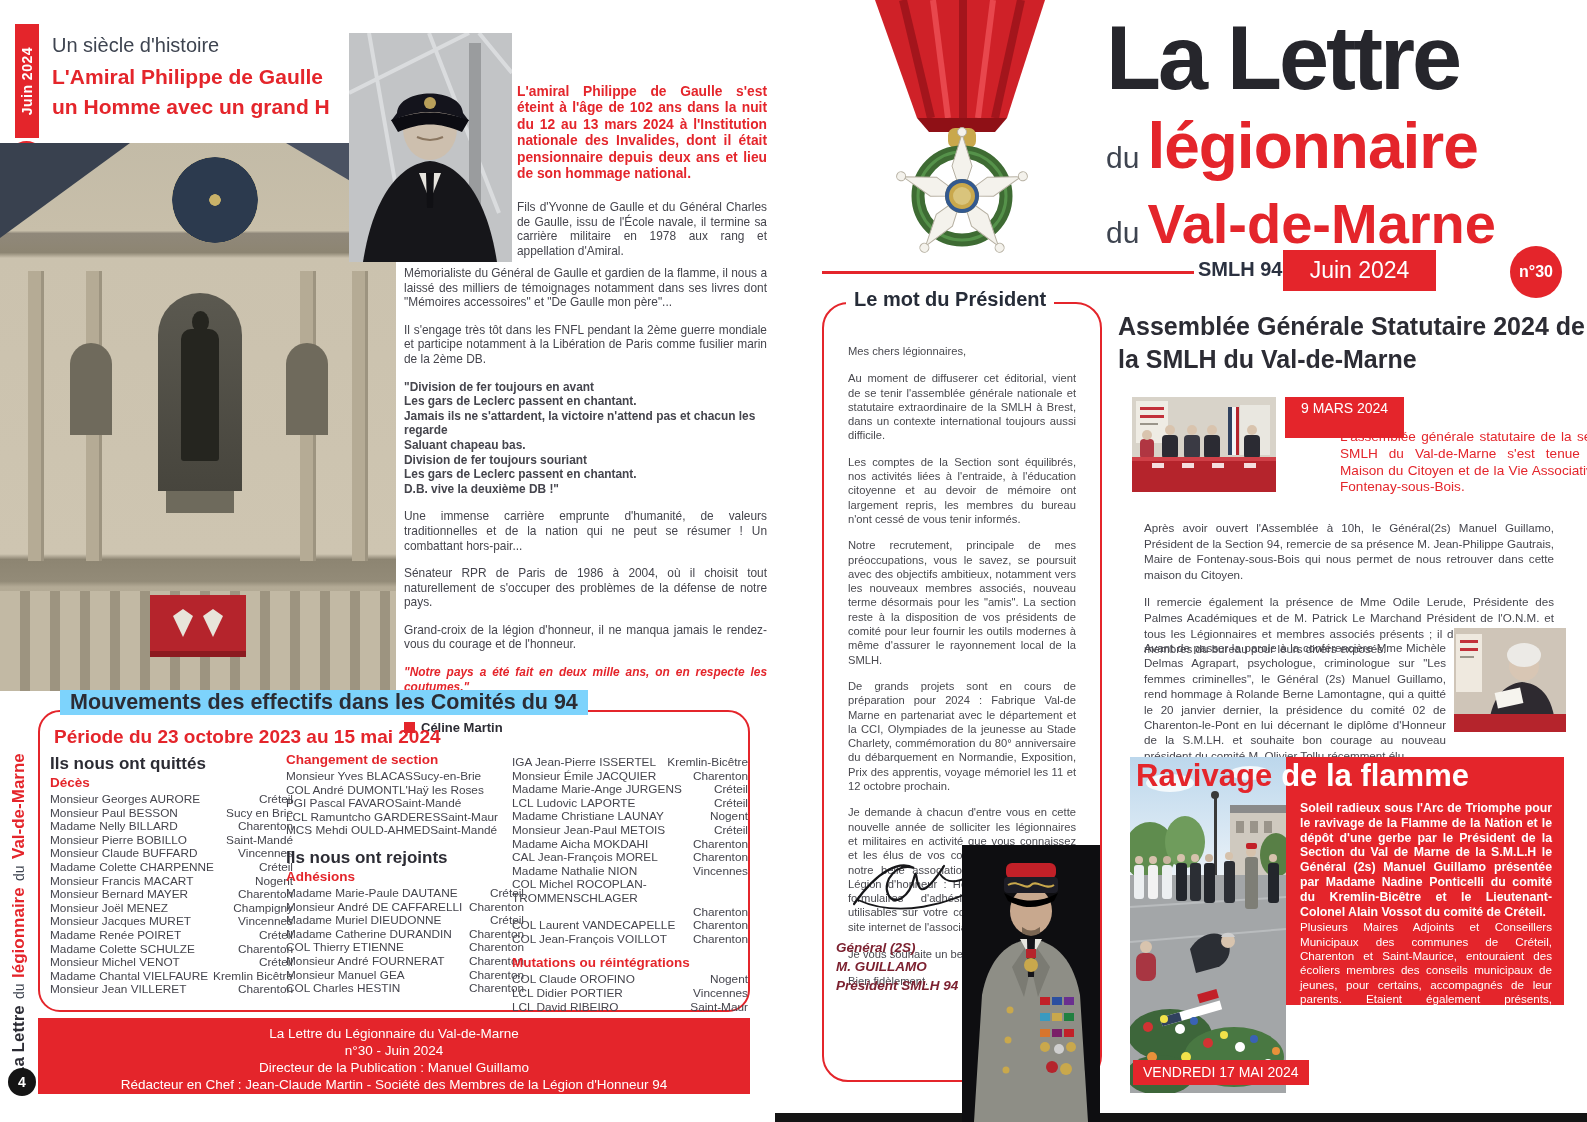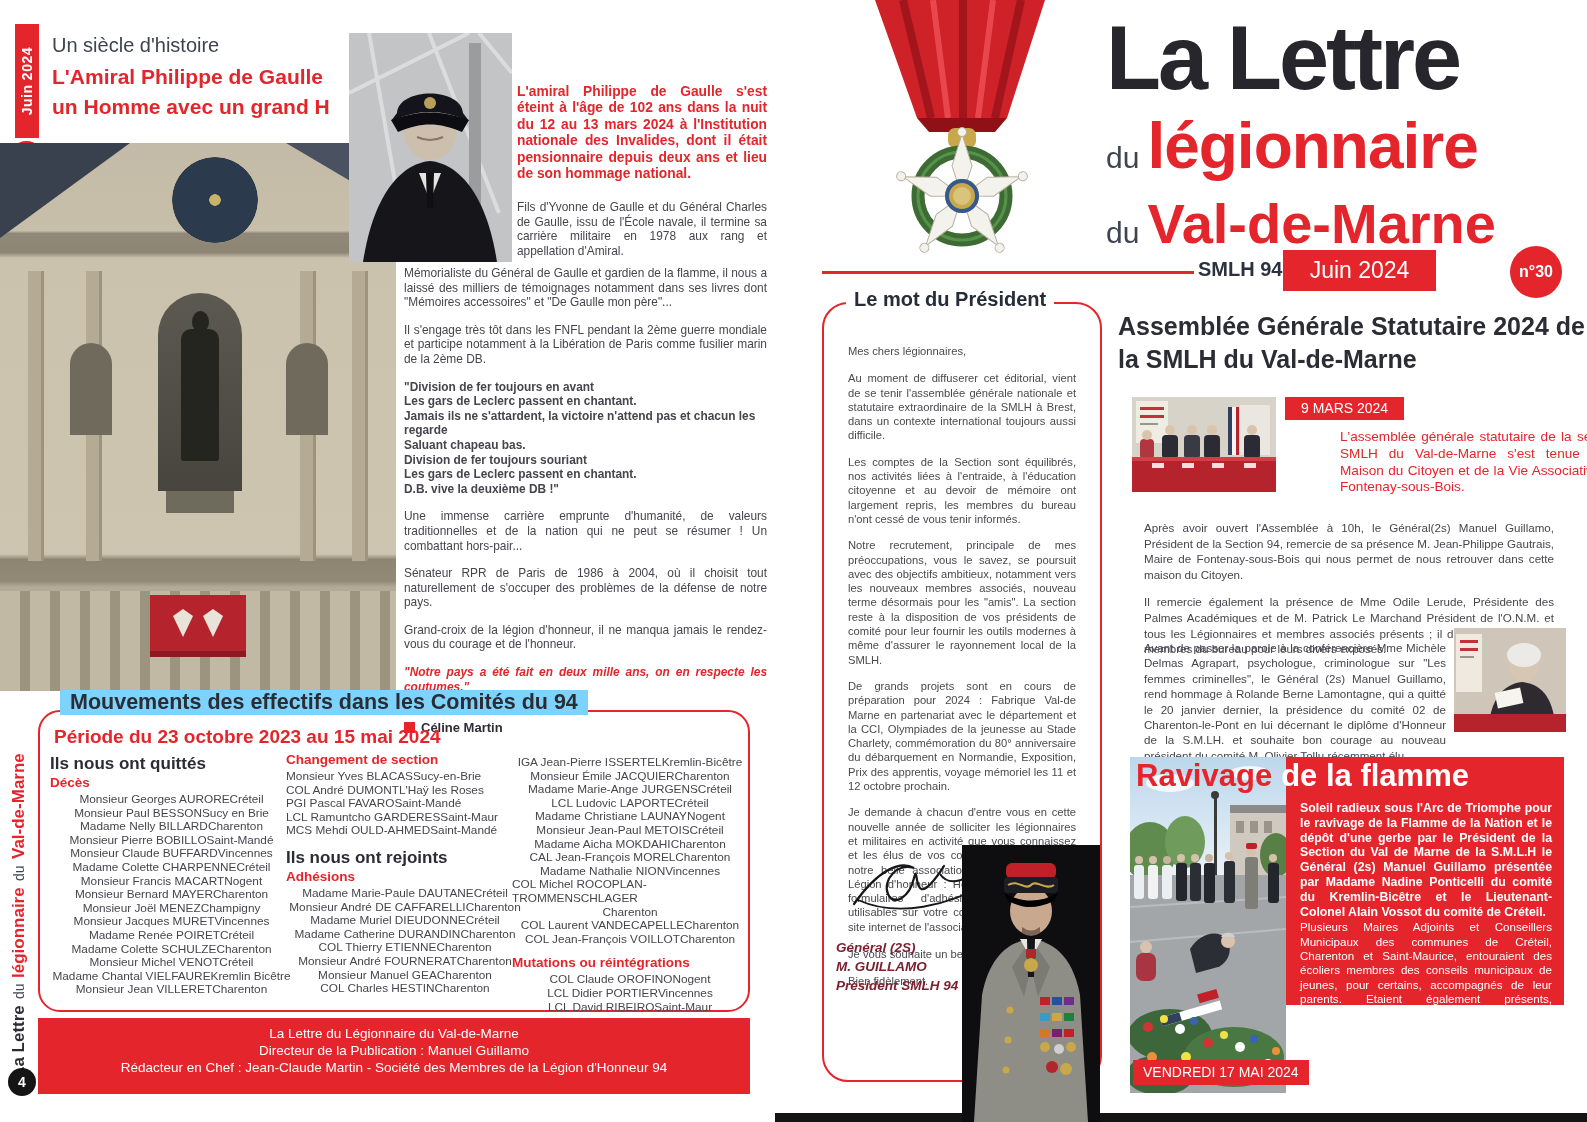--- a/index.html
+++ b/index.html
@@ -60,21 +60,21 @@
 
 
 #mouv-box{left:38px;top:710px;width:712px;height:302px;border:2.5px solid var(--red);border-radius:22px}
 #mouv-title{left:60px;top:690px;font-size:21.5px;font-weight:bold;color:var(--dark);background:#7dd3fc;padding:0 10px;z-index:2}
 #periode{left:54px;top:726px;font-size:19px;font-weight:bold;color:var(--red)}
 .colh{font-size:17px;font-weight:bold;color:var(--dark);margin:0 0 1px}
 .collbl{font-size:13.5px;font-weight:bold;color:var(--red);margin:0 0 3px}
 #col1{left:50px;top:754px;width:243px}
 #col2{left:286px;top:752px;width:238px}
 #col3{left:512px;top:756px;width:236px}
-.nrow{display:flex;justify-content:center;font-size:11.8px;line-height:13.6px}
+.nrow{display:flex;justify-content:space-between;font-size:11.8px;line-height:13.6px}
 .nrow .nc{white-space:nowrap;text-align:right}
 .crow{display:flex;font-size:11.8px;line-height:13.6px}
 #col2 .colh{margin-top:10px}
 
 
 #left-footer{left:38px;top:1018px;width:712px;height:76px;background:var(--red);color:#fff;
  text-align:center;font-size:13.5px;line-height:17px;padding-top:7px}
 
 
 #masthead{left:1106px;top:8px;width:474px}
@@ -97,21 +97,21 @@
 #president-body{left:836px;top:332px;width:252px;font-size:11.2px;line-height:14.3px;color:#49494f}
 #president-body .sal{margin-bottom:13px}
 #president-body .close{margin-top:13px}
 #signature{left:848px;top:852px}
 #signer{left:836px;top:938px;font-size:13.5px;font-style:italic;font-weight:bold;color:#7c2130;line-height:19px}
 #president-photo{left:962px;top:845px;z-index:3}
 
 
 #assemblee-title{left:1118px;top:310px;width:472px;font-size:25px;font-weight:bold;color:var(--dark);line-height:33px}
 #assembly-photo{left:1132px;top:397px}
-#assemblee-badge{left:1285px;top:397px;height:23px;background:var(--red);color:#fff;font-size:14px;
+#assemblee-badge{left:1285px;top:397px;height:41px;background:var(--red);color:#fff;font-size:14px;
  line-height:23px;padding:0 16px}
 #assemblee-lead{left:1340px;top:429px;width:280px;font-size:13.6px;font-weight:normal;color:var(--red);line-height:16.8px}
 #assemblee-body1{left:1132px;top:508px;width:434px;font-size:11.6px;line-height:15.6px}
 #assemblee-body2{left:1132px;top:628px;width:434px;font-size:11.6px;line-height:15.4px}
 #assemblee-body2 .ph{float:right;margin:0 0 4px 8px}
 
 
 #ceremony-photo{left:1130px;top:757px}
 #ravivage-box{left:1286px;top:757px;width:278px;height:248px;background:var(--red);color:#fff;
  padding:44px 12px 8px 14px}
@@ -423,20 +423,21 @@
         <div class="nrow">
           <span class="nn">LCL David RIBEIRO</span>
           <span class="nc">Saint-Maur</span>
         </div>
       </div>
   </div>
 
   <div class="abs" id="left-footer">
 
   <div>La Lettre du Légionnaire du Val-de-Marne</div>
+      <div>n°30 - Juin 2024</div>
       <div>Directeur de la Publication : Manuel Guillamo</div>
       <div>Rédacteur en Chef : Jean-Claude Martin - Société des Membres de la Légion d'Honneur 94</div>
     </div>
 
   <div class="abs" style="left:845px;top:0">
     <svg width="230" height="268" viewBox="0 0 230 268">
       <polygon points="30,0 200,0 162,118 72,118" fill="#cf2128"></polygon>
       <path d="M58,0 L86,118" stroke="#a3151c" stroke-width="8"></path>
       <path d="M88,0 L103,118" stroke="#e8474d" stroke-width="6"></path>
       <path d="M118,0 L118,118" stroke="#a3151c" stroke-width="8"></path>

